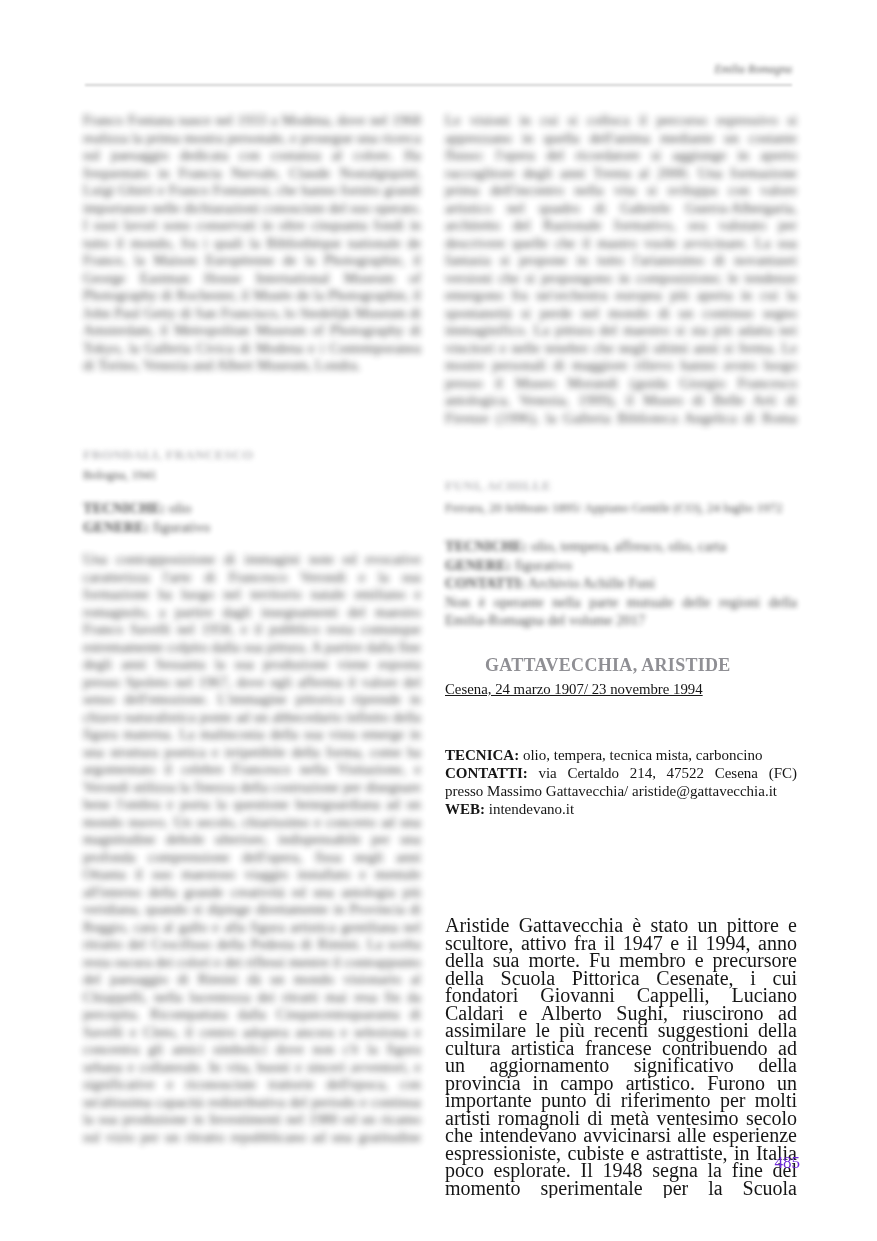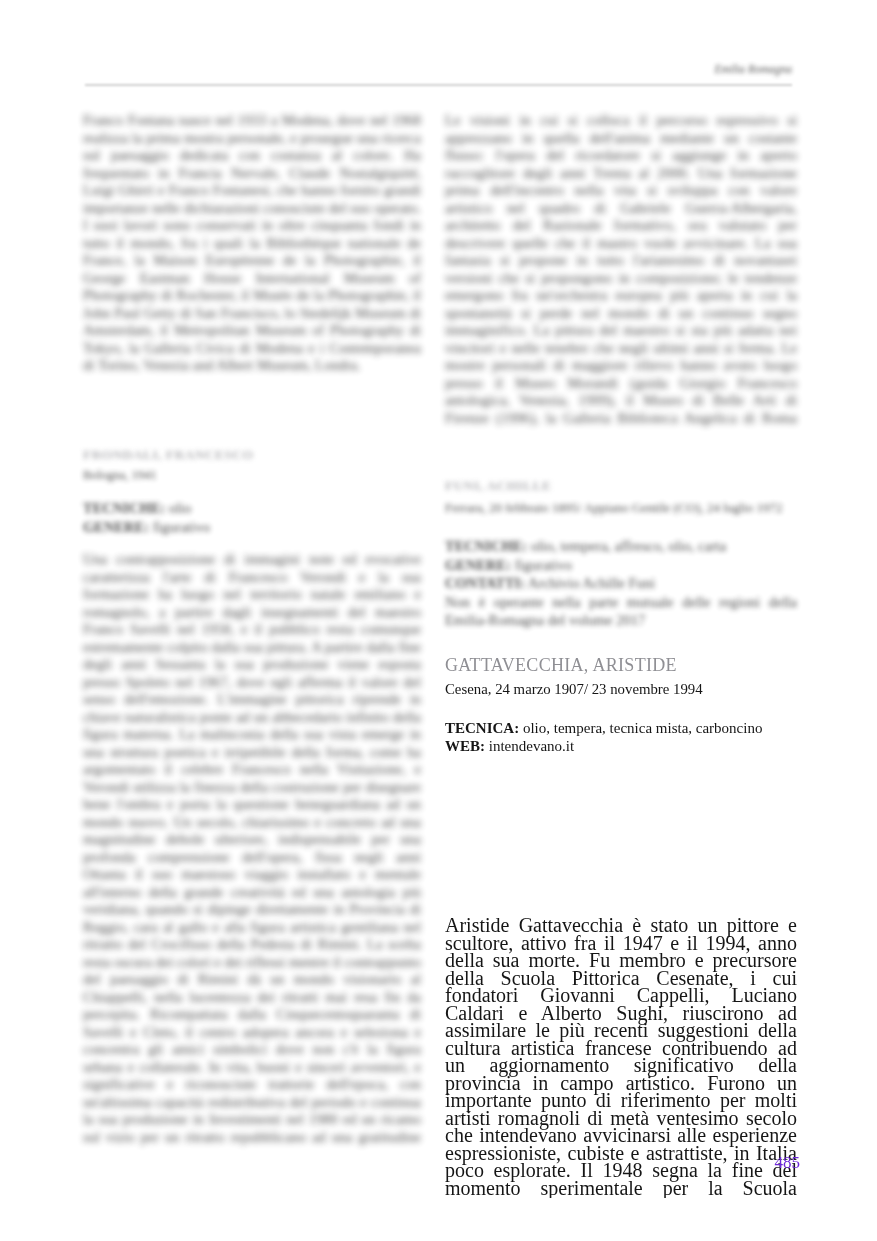--- a/index.html
+++ b/index.html
@@ -12,23 +12,23 @@
   .just{text-align:justify;}
   .clip{overflow:hidden;}
   
   .blur-par{filter:blur(3px);opacity:.82;color:#222;}
   .blur-line{filter:blur(2.6px);opacity:.8;color:#222;}
   .blur-head{filter:blur(2.6px);opacity:.75;}
   
   .par{font-size:14.5px;line-height:17.5px;}
   .par-r{font-size:14.7px;line-height:17.5px;}
   .lbl{font-weight:bold;}
-  .gray-head{color:#8f8f94;font-weight:normal;font-size:18px;letter-spacing:.3px;}
+  .gray-head{color:#8f8f94;font-weight:bold;font-size:18px;letter-spacing:.3px;margin-left:40px;}
   .gray-head-sm{color:#9a9a9e;font-weight:bold;font-size:13.5px;letter-spacing:.4px;}
-  .subline{font-size:14.8px;}
+  .subline{font-size:14.8px;text-decoration:underline;}
   .info-row{font-size:15px;line-height:18px;}
   .body-text{font-size:20px;line-height:17.5px;margin-top:40px;}
   .rule{background:#cfcfcf;height:1.5px;filter:blur(.8px);}
   .running{font-size:11.5px;font-style:italic;color:#3a3a3a;filter:blur(2.2px);opacity:.85;}
   .pagenum{font-size:17px;color:#6d28d9;}
 </style>
 </head>
 <body>
 
 <div class="abs running" style="top:63px;right:85px;">Emilia Romagna</div>
@@ -62,21 +62,22 @@
     <div><span class="lbl">TECNICHE:</span> <span>olio, tempera, affresco, olio, carta</span></div>
     <div><span class="lbl">GENERE:</span> <span>figurativo</span></div>
     <div><span class="lbl">CONTATTI:</span> <span>Archivio Achille Funi</span></div>
     <div class="just">Non è operante nella parte mutuale delle regioni della Emilia-Romagna del volume 2017</div>
   </div>
 
   <div class="abs gray-head" style="left:0;top:655px;white-space:nowrap;">GATTAVECCHIA, ARISTIDE</div>
 
   <div class="abs subline" style="left:0;top:681px;">Cesena, 24 marzo 1907/ 23 novembre 1994</div>
 
-  <div class="abs" style="left:0;top:719px;width:352px;">
+  <div class="abs" style="left:0;top:746px;width:352px;">
     <div class="info-row just"><span class="lbl">TECNICA:</span> <span>olio, tempera, tecnica mista, carboncino</span></div>
+    <div class="info-row just"><span class="lbl">CONTATTI:</span> <span>via Certaldo 214, 47522 Cesena (FC) presso Massimo Gattavecchia/ aristide@gattavecchia.it</span></div>
     <div class="info-row just"><span class="lbl">WEB:</span> <span>intendevano.it</span></div>
   </div>
 
   <div class="abs just body-text clip" style="left:0;top:877px;width:352px;height:281px;">Aristide Gattavecchia è stato un pittore e scultore, attivo fra il 1947 e il 1994, anno della sua morte. Fu membro e precursore della Scuola Pittorica Cesenate, i cui fondatori Giovanni Cappelli, Luciano Caldari e Alberto Sughi, riuscirono ad assimilare le più recenti suggestioni della cultura artistica francese contribuendo ad un aggiornamento significativo della provincia in campo artistico. Furono un importante punto di riferimento per molti artisti romagnoli di metà ventesimo secolo che intendevano avvicinarsi alle esperienze espressioniste, cubiste e astrattiste, in Italia poco esplorate. Il 1948 segna la fine del momento sperimentale per la Scuola Cesenate, ma non per Gattavecchia che continua la sua personale ricerca divisa fra gli stilemi delle ultime acquisizioni della pittura francese coeva e le angosce di</div>
 </div>
 
 <div class="abs pagenum" style="top:1153px;right:77px;">485</div>
 
 </body></html>

